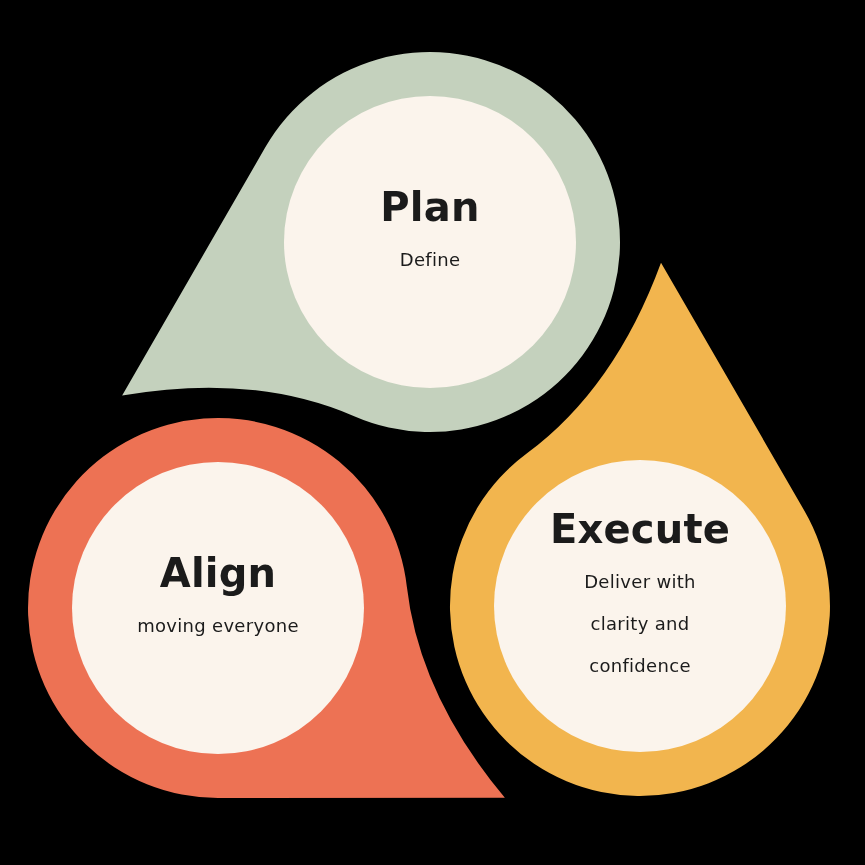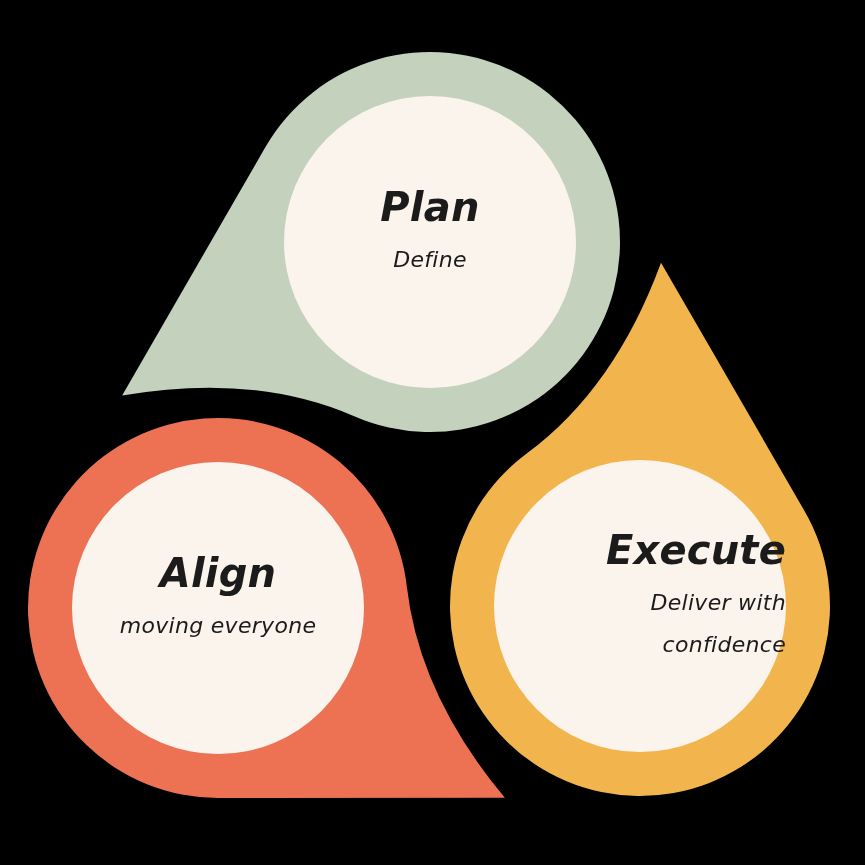--- a/index.html
+++ b/index.html
@@ -9,21 +9,20 @@
   body {
     width: 865px;
     height: 865px;
     overflow: hidden;
     font-family: "DejaVu Sans", sans-serif;
   }
   .canvas {
     position: relative;
     width: 808px;
     height: 865px;
-    font-style: italic;
   }
   .canvas svg {
     position: absolute;
     left: 0;
     top: 0;
   }
   .label {
     position: absolute;
     width: 292px;
     height: 292px;
@@ -36,28 +35,28 @@
     pointer-events: none;
   }
   .label .title {
     font-size: 40px;
     font-weight: 700;
     line-height: 48px;
     margin-bottom: 8px;
     letter-spacing: 0.2px;
   }
   .label .sub {
-    font-size: 22px;
+    font-size: 18px;
     font-weight: 400;
     line-height: 42px;
     letter-spacing: 0.3px;
   }
   #label-plan    { left: 284px; top:  96px; }
   #label-align   { left:  72px; top: 462px; text-align: center; }
-  #label-execute { left: 494px; top: 460px; align-items: flex-end; }
+  #label-execute { left: 494px; top: 460px; }
 </style>
 </head>
 <body style="background: rgb(0, 0, 0);">
 
 <div class="canvas" style="color: rgb(27, 27, 27);">
 
   <svg width="865" height="865" viewBox="0 0 865 865">
     <defs>
 
       <path id="drop-shape" d="M 104.9 158.4 L 344 0 Q 216 -38.3 145.6 -122.1 A 190 190 0 1 0 104.9 158.4 Z"></path>
@@ -78,16 +77,17 @@
   </div>
 
   <div class="label" id="label-align">
     <div class="title">Align</div>
     <div class="sub">moving everyone</div>
   </div>
 
   <div class="label" id="label-execute">
     <div class="title">Execute</div>
     <div class="sub">Deliver with</div>
+    <div class="sub">clarity and</div>
     <div class="sub">confidence</div>
   </div>
 
 </div>
 
 </body></html>

